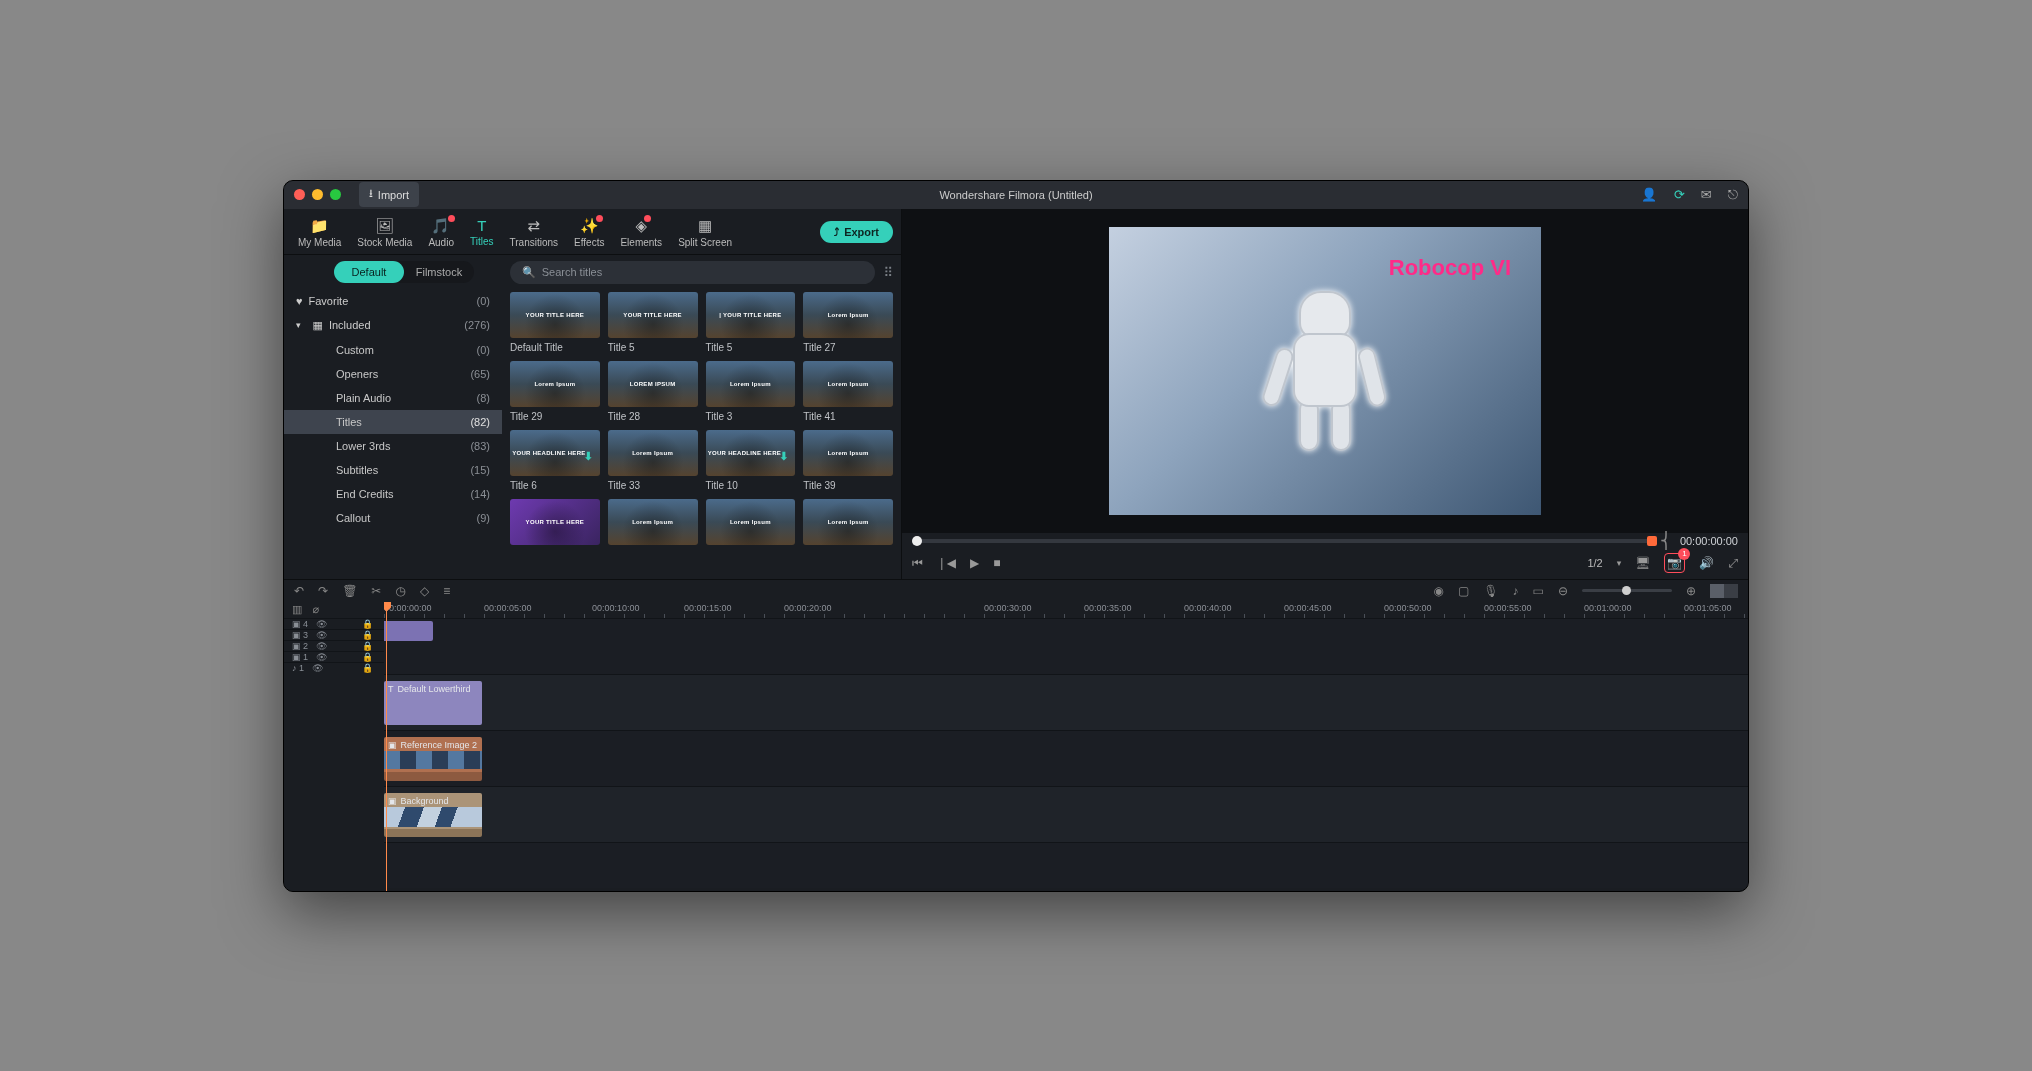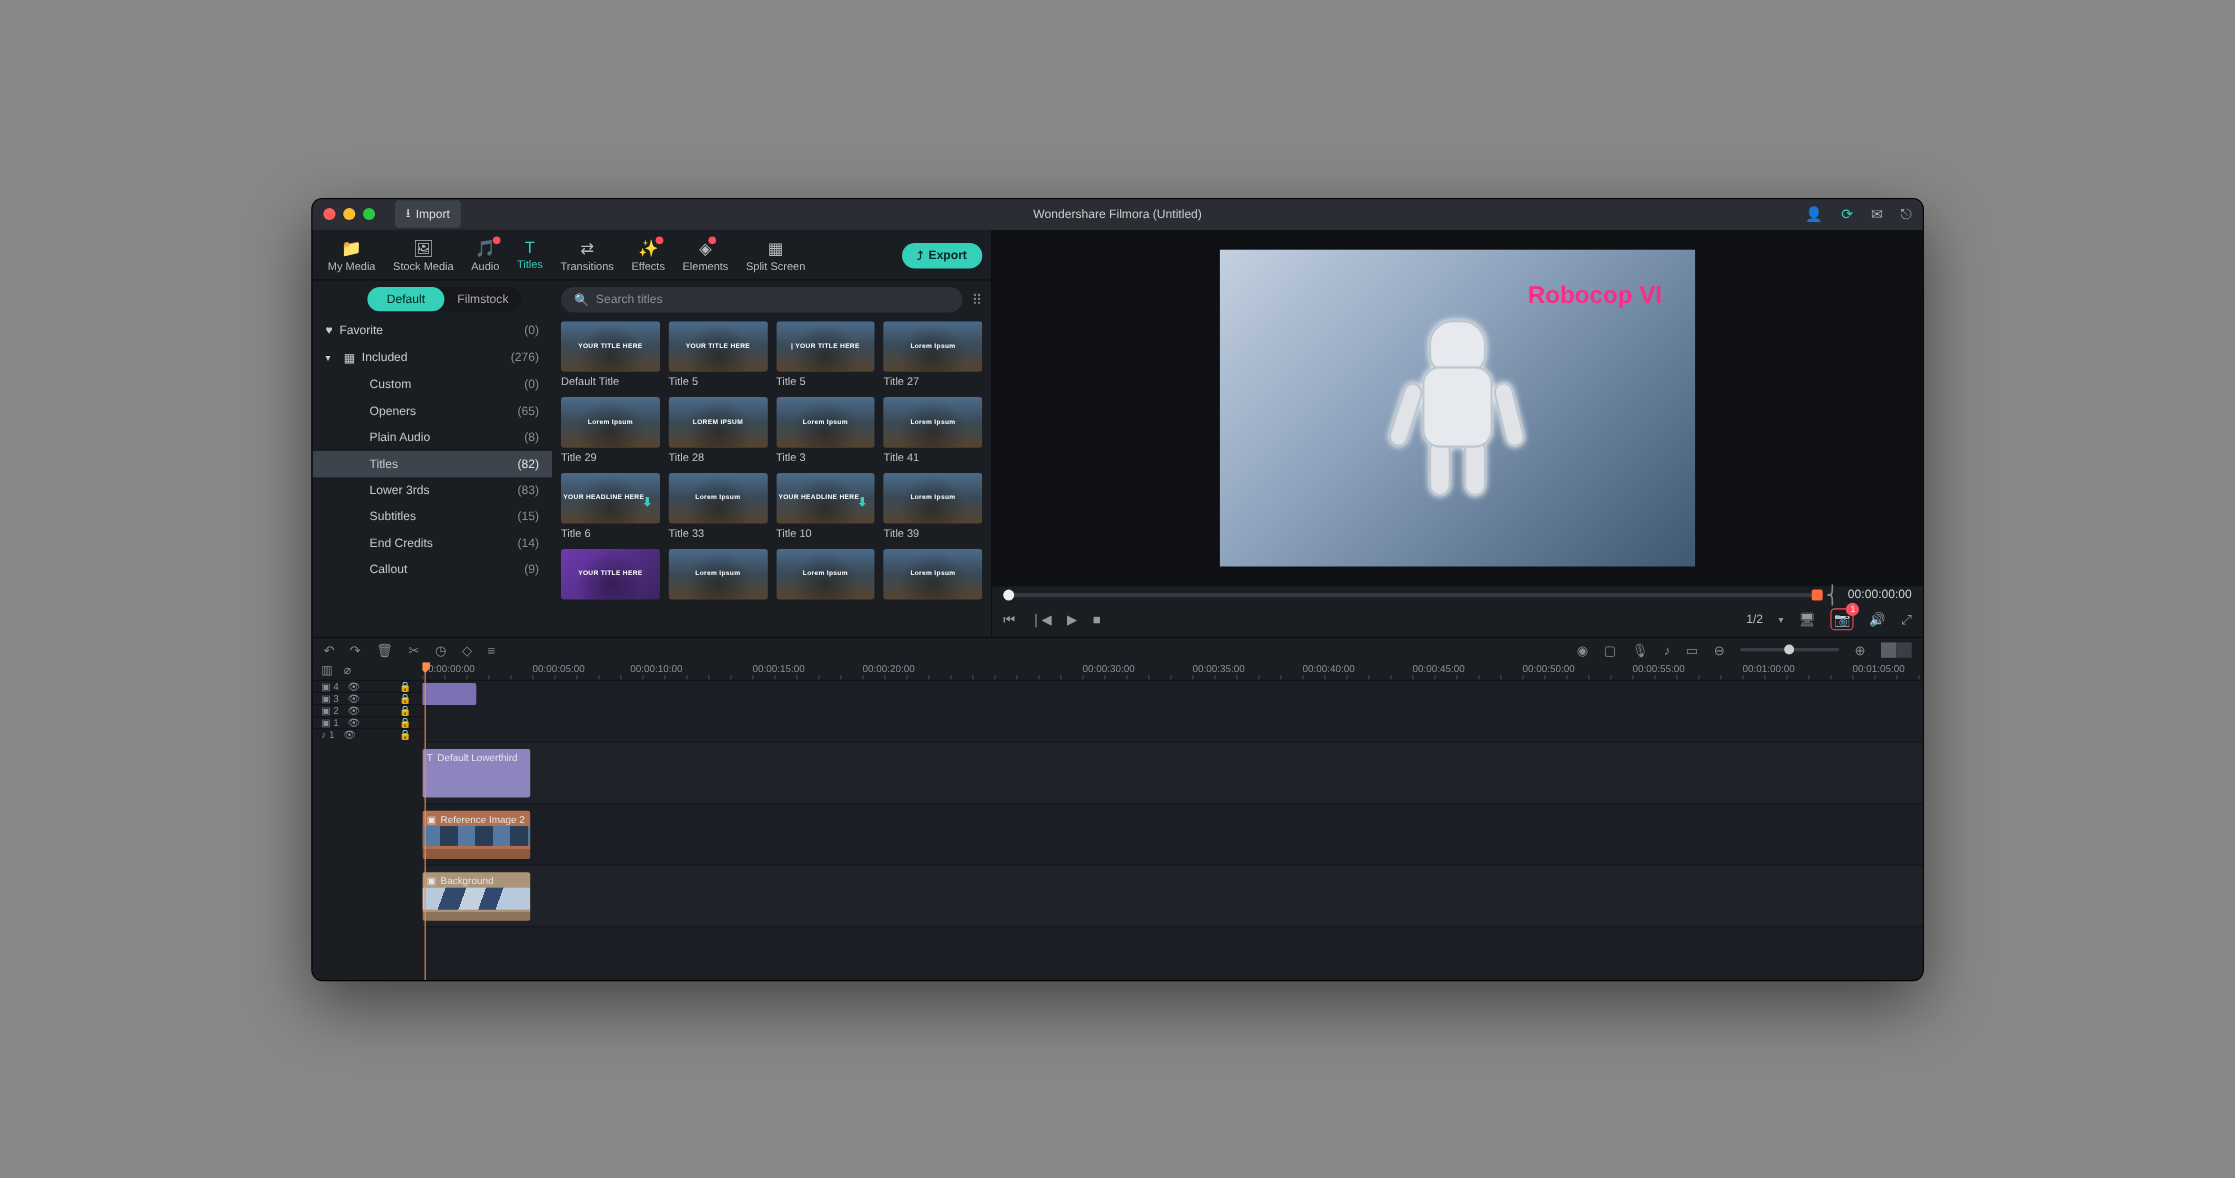--- a/index.html
+++ b/index.html
@@ -451,21 +451,21 @@
             <div class="rtick" style="left: 20px;"></div>
             <div class="rtick" style="left: 40px;"></div>
             <div class="rtick" style="left: 60px;"></div>
             <div class="rtick" style="left: 80px;"></div>
             <div class="rlabel" style="left: 100px;">00:00:05:00</div>
             <div class="rtick" style="left: 100px;"></div>
             <div class="rtick" style="left: 120px;"></div>
             <div class="rtick" style="left: 140px;"></div>
             <div class="rtick" style="left: 160px;"></div>
             <div class="rtick" style="left: 180px;"></div>
-            <div class="rlabel" style="left: 189px; text-align: right;">00:00:10:00</div>
+            <div class="rlabel" style="left: 208px; text-align: right;">00:00:10:00</div>
             <div class="rtick" style="left: 200px;"></div>
             <div class="rtick" style="left: 220px;"></div>
             <div class="rtick" style="left: 240px;"></div>
             <div class="rtick" style="left: 260px;"></div>
             <div class="rtick" style="left: 280px;"></div>
             <div class="rlabel" style="left: 300px;">00:00:15:00</div>
             <div class="rtick" style="left: 300px;"></div>
             <div class="rtick" style="left: 320px;"></div>
             <div class="rtick" style="left: 340px;"></div>
             <div class="rtick" style="left: 360px;"></div>

